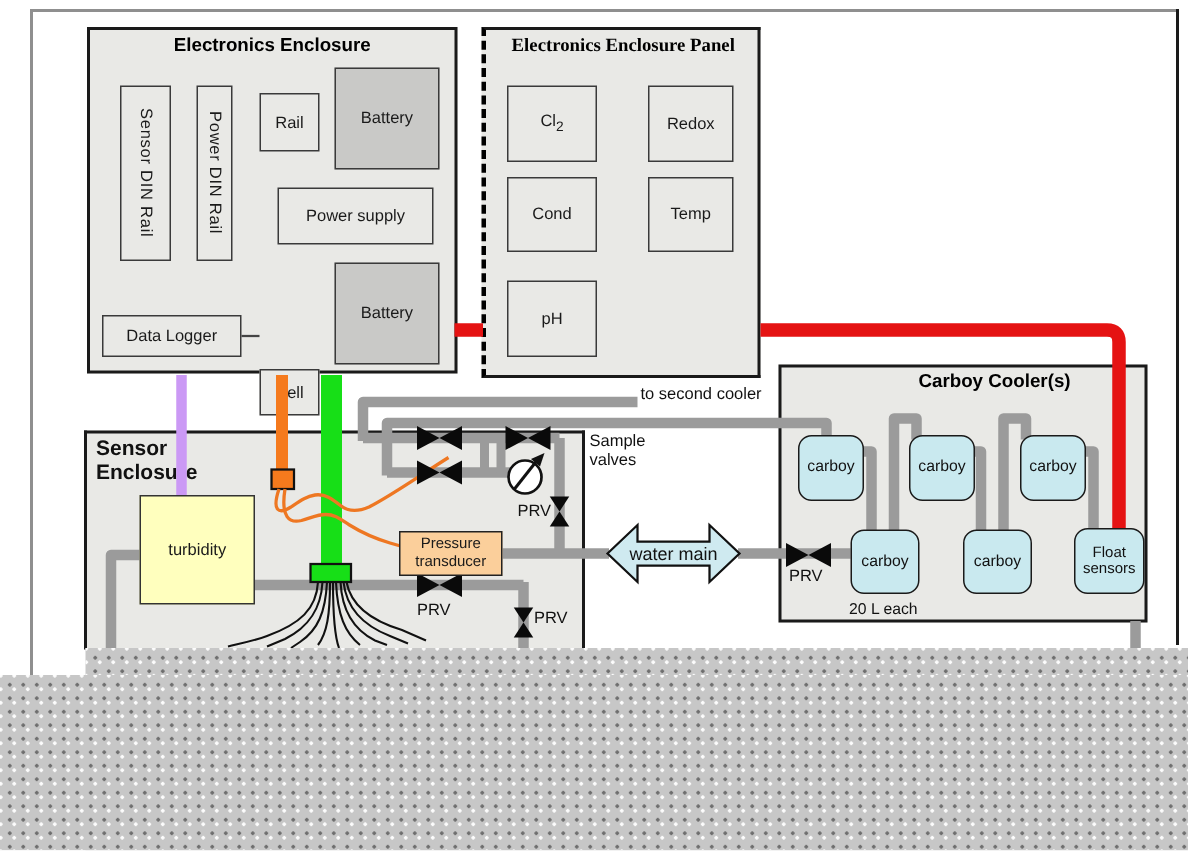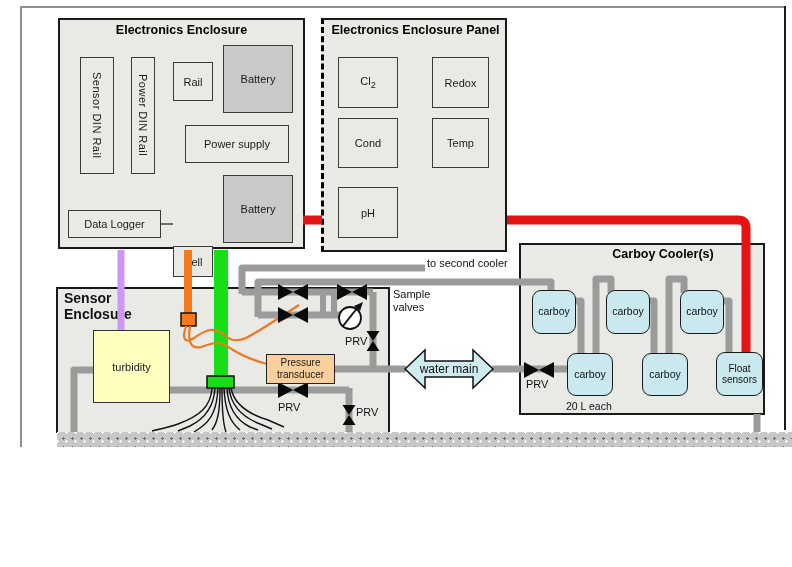--- a/index.html
+++ b/index.html
@@ -1,16 +1,16 @@
 <!DOCTYPE html>
 <html><head>
 <meta charset="utf-8">
 <style>
   html,body{margin:0;padding:0;background:#fff;}
-  #stage{position:relative;width:792px;height:447px;background:#ffffff;overflow:hidden;
+  #stage{position:relative;width:792px;height:567px;background:#ffffff;overflow:hidden;
          font-family:"Liberation Sans", sans-serif;color:#111;}
   .layer{position:absolute;left:0;top:0;width:792px;height:567px;}
   .bgbox{position:absolute;box-sizing:border-box;border:2px solid #1a1a1a;background:#e9e9e6;}
   .box{position:absolute;box-sizing:border-box;border:1px solid #3a3a3a;background:#e9e9e6;
        display:flex;align-items:center;justify-content:center;font-size:11px;color:#1a1a1a;text-align:center;}
   .battery{background:#c9c9c7;}
   .vert{writing-mode:vertical-rl;letter-spacing:0.5px;}
   .title{position:absolute;font-weight:bold;font-size:12.5px;text-align:center;color:#000;white-space:nowrap;}
   .lbl{position:absolute;font-size:11px;color:#111;white-space:nowrap;line-height:1.15;}
   .lbl.wrap{white-space:normal;}
@@ -39,21 +39,21 @@
     <div class="box vert" style="left:80px;top:57px;width:34px;height:117px;">Sensor DIN Rail</div>
     <div class="box vert" style="left:131px;top:57px;width:24px;height:117px;">Power DIN Rail</div>
     <div class="box" style="left:173px;top:62px;width:40px;height:39px;">Rail</div>
     <div class="box battery" style="left:223px;top:45px;width:70px;height:68px;">Battery</div>
     <div class="box" style="left:185px;top:125px;width:104px;height:38px;">Power supply</div>
     <div class="box battery" style="left:223px;top:175px;width:70px;height:68px;">Battery</div>
     <div class="box" style="left:68px;top:210px;width:93px;height:28px;">Data Logger</div>
     <div class="box" style="left:173px;top:210px;width:40px;height:31px;margin-top:36px;">Cell</div>
 
     <div class="bgbox" style="left:321px;top:18px;width:186px;height:234px;border-left:3px dashed #000;"></div>
-    <div class="title" style="left:324px;top:23px;width:183px;">Electronics Enclosure Panel</div>
+    <div class="title" style="left:324px;top:23px;width:183px;font-family:Liberation Serif, serif;">Electronics Enclosure Panel</div>
     <div class="box" style="left:338px;top:57px;width:60px;height:51px;">
       <span><span>Cl</span><sub>2</sub></span>
     </div>
     <div class="box" style="left:432px;top:57px;width:57px;height:51px;">Redox</div>
     <div class="box" style="left:338px;top:118px;width:60px;height:50px;">Cond</div>
     <div class="box" style="left:432px;top:118px;width:57px;height:50px;">Temp</div>
     <div class="box" style="left:338px;top:187px;width:60px;height:51px;">pH</div>
 
     <div class="bgbox" style="left:56px;top:287px;width:334px;height:146px;border-bottom:none;"></div>
     <div class="lbl wrap" style="left:64px;top:290px;width:64px;font-weight:bold;font-size:14px;">Sensor Enclosure</div>

